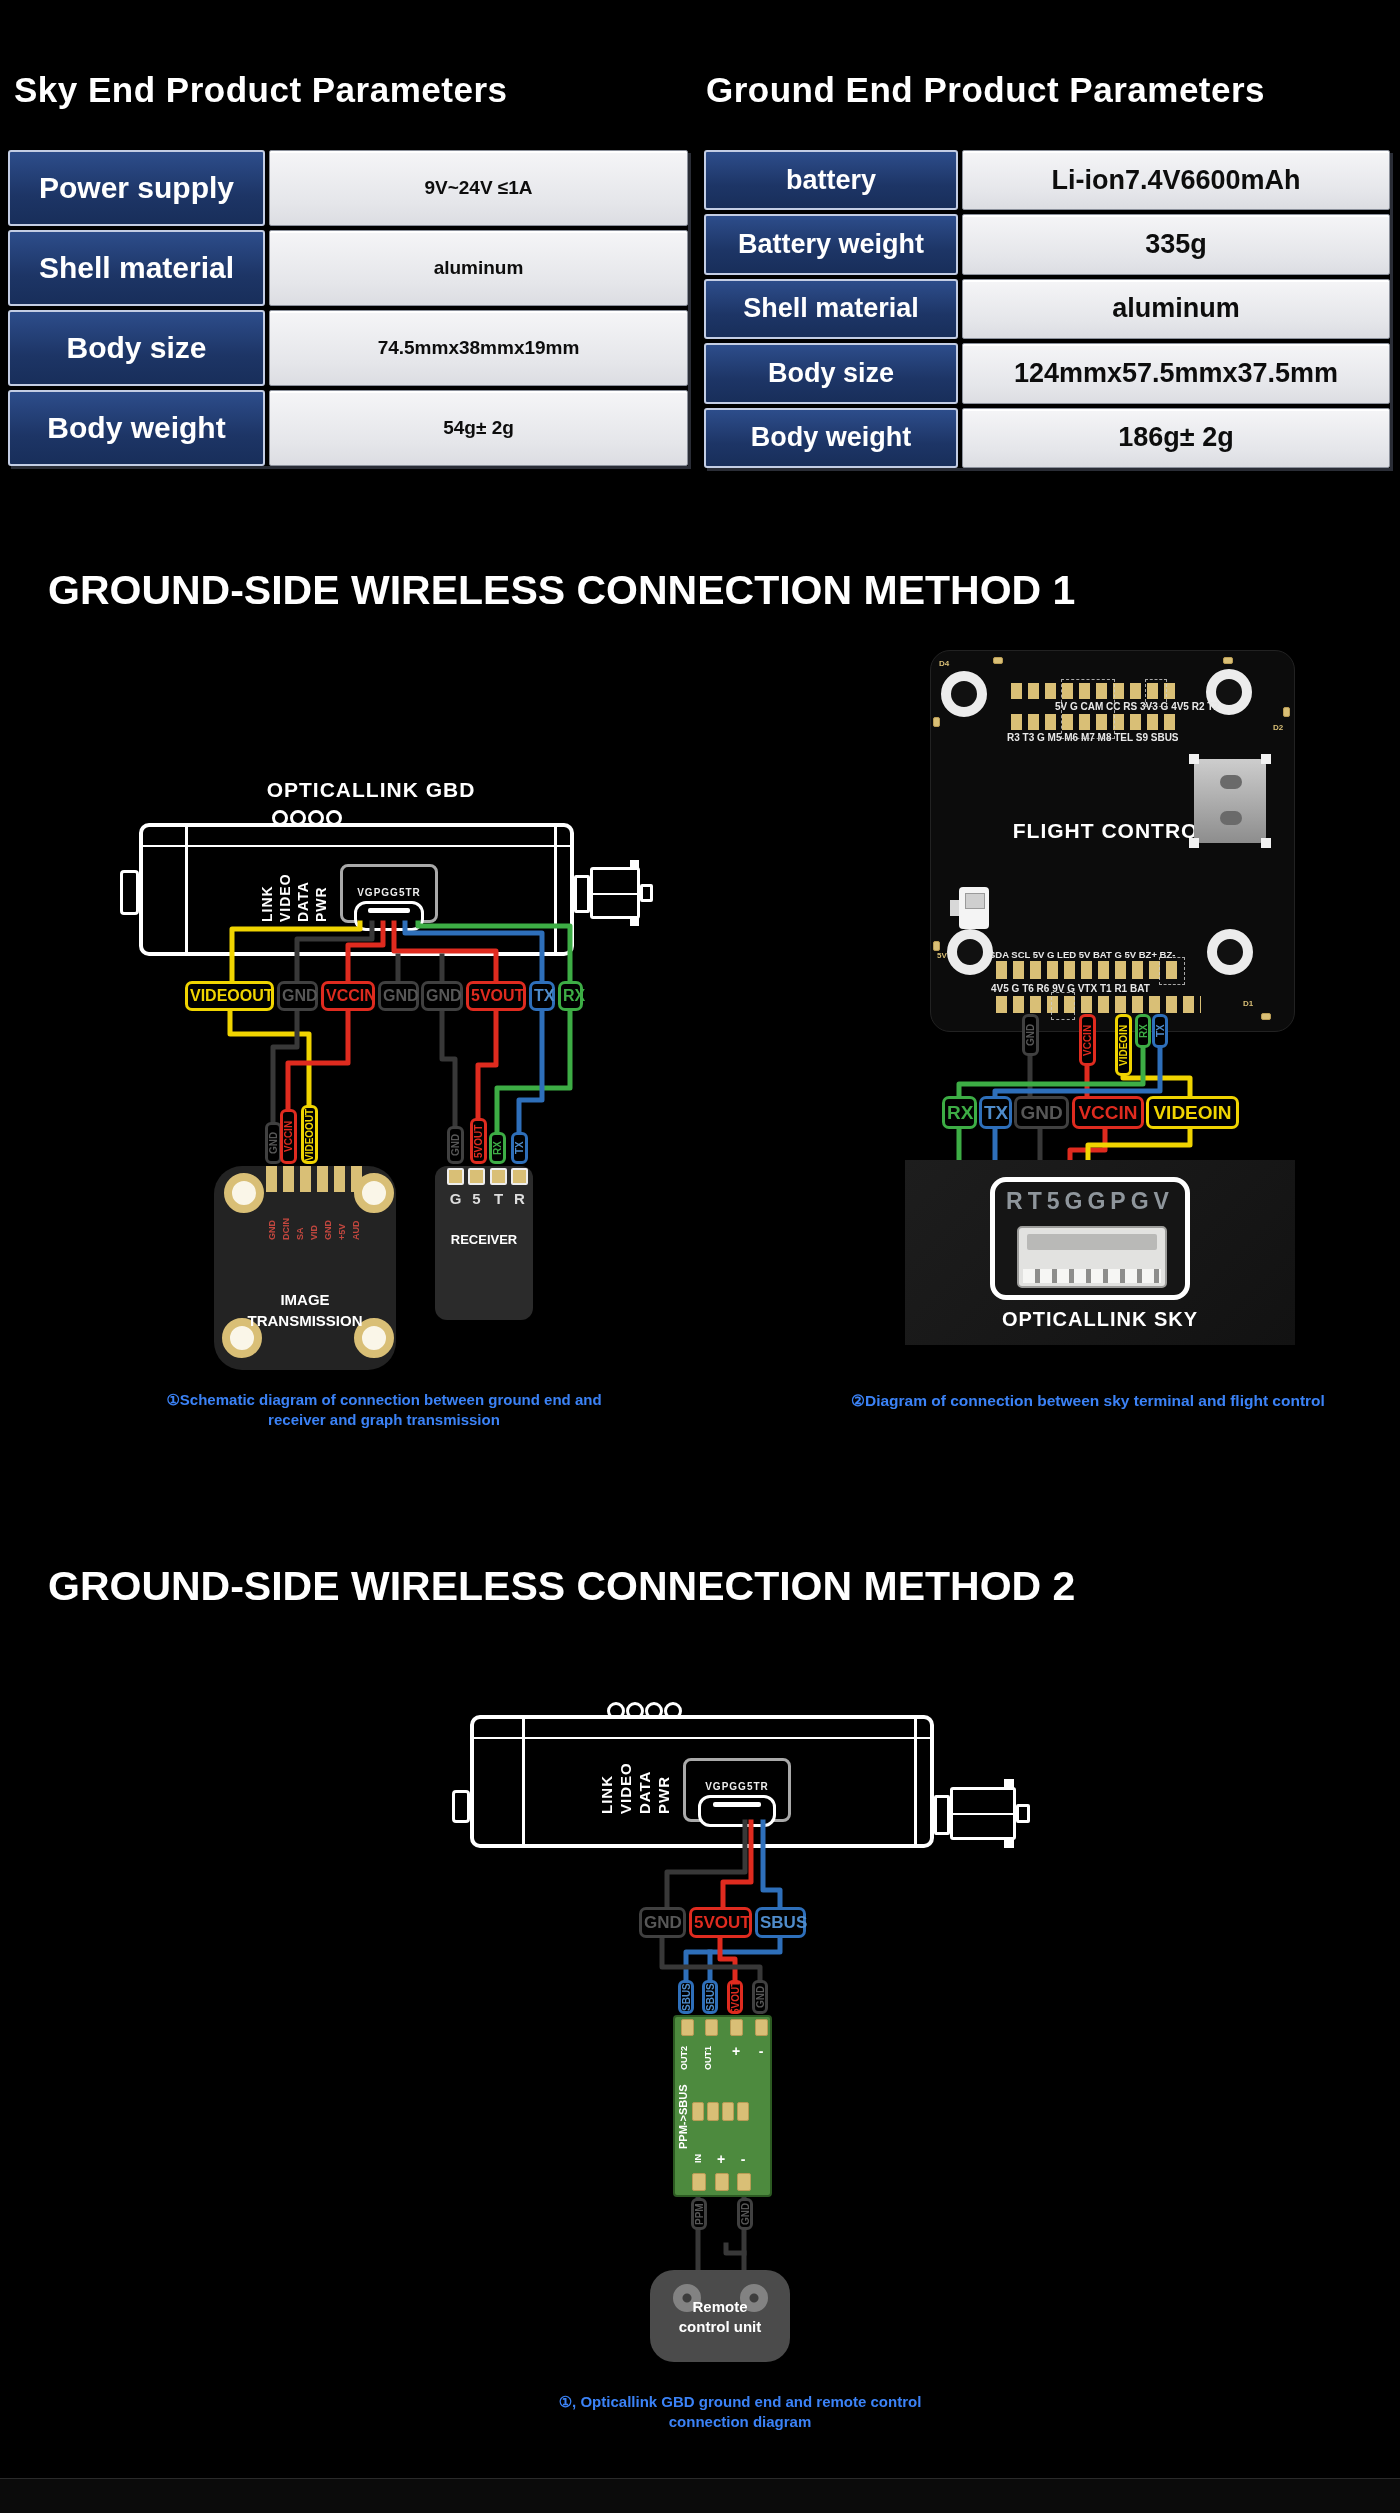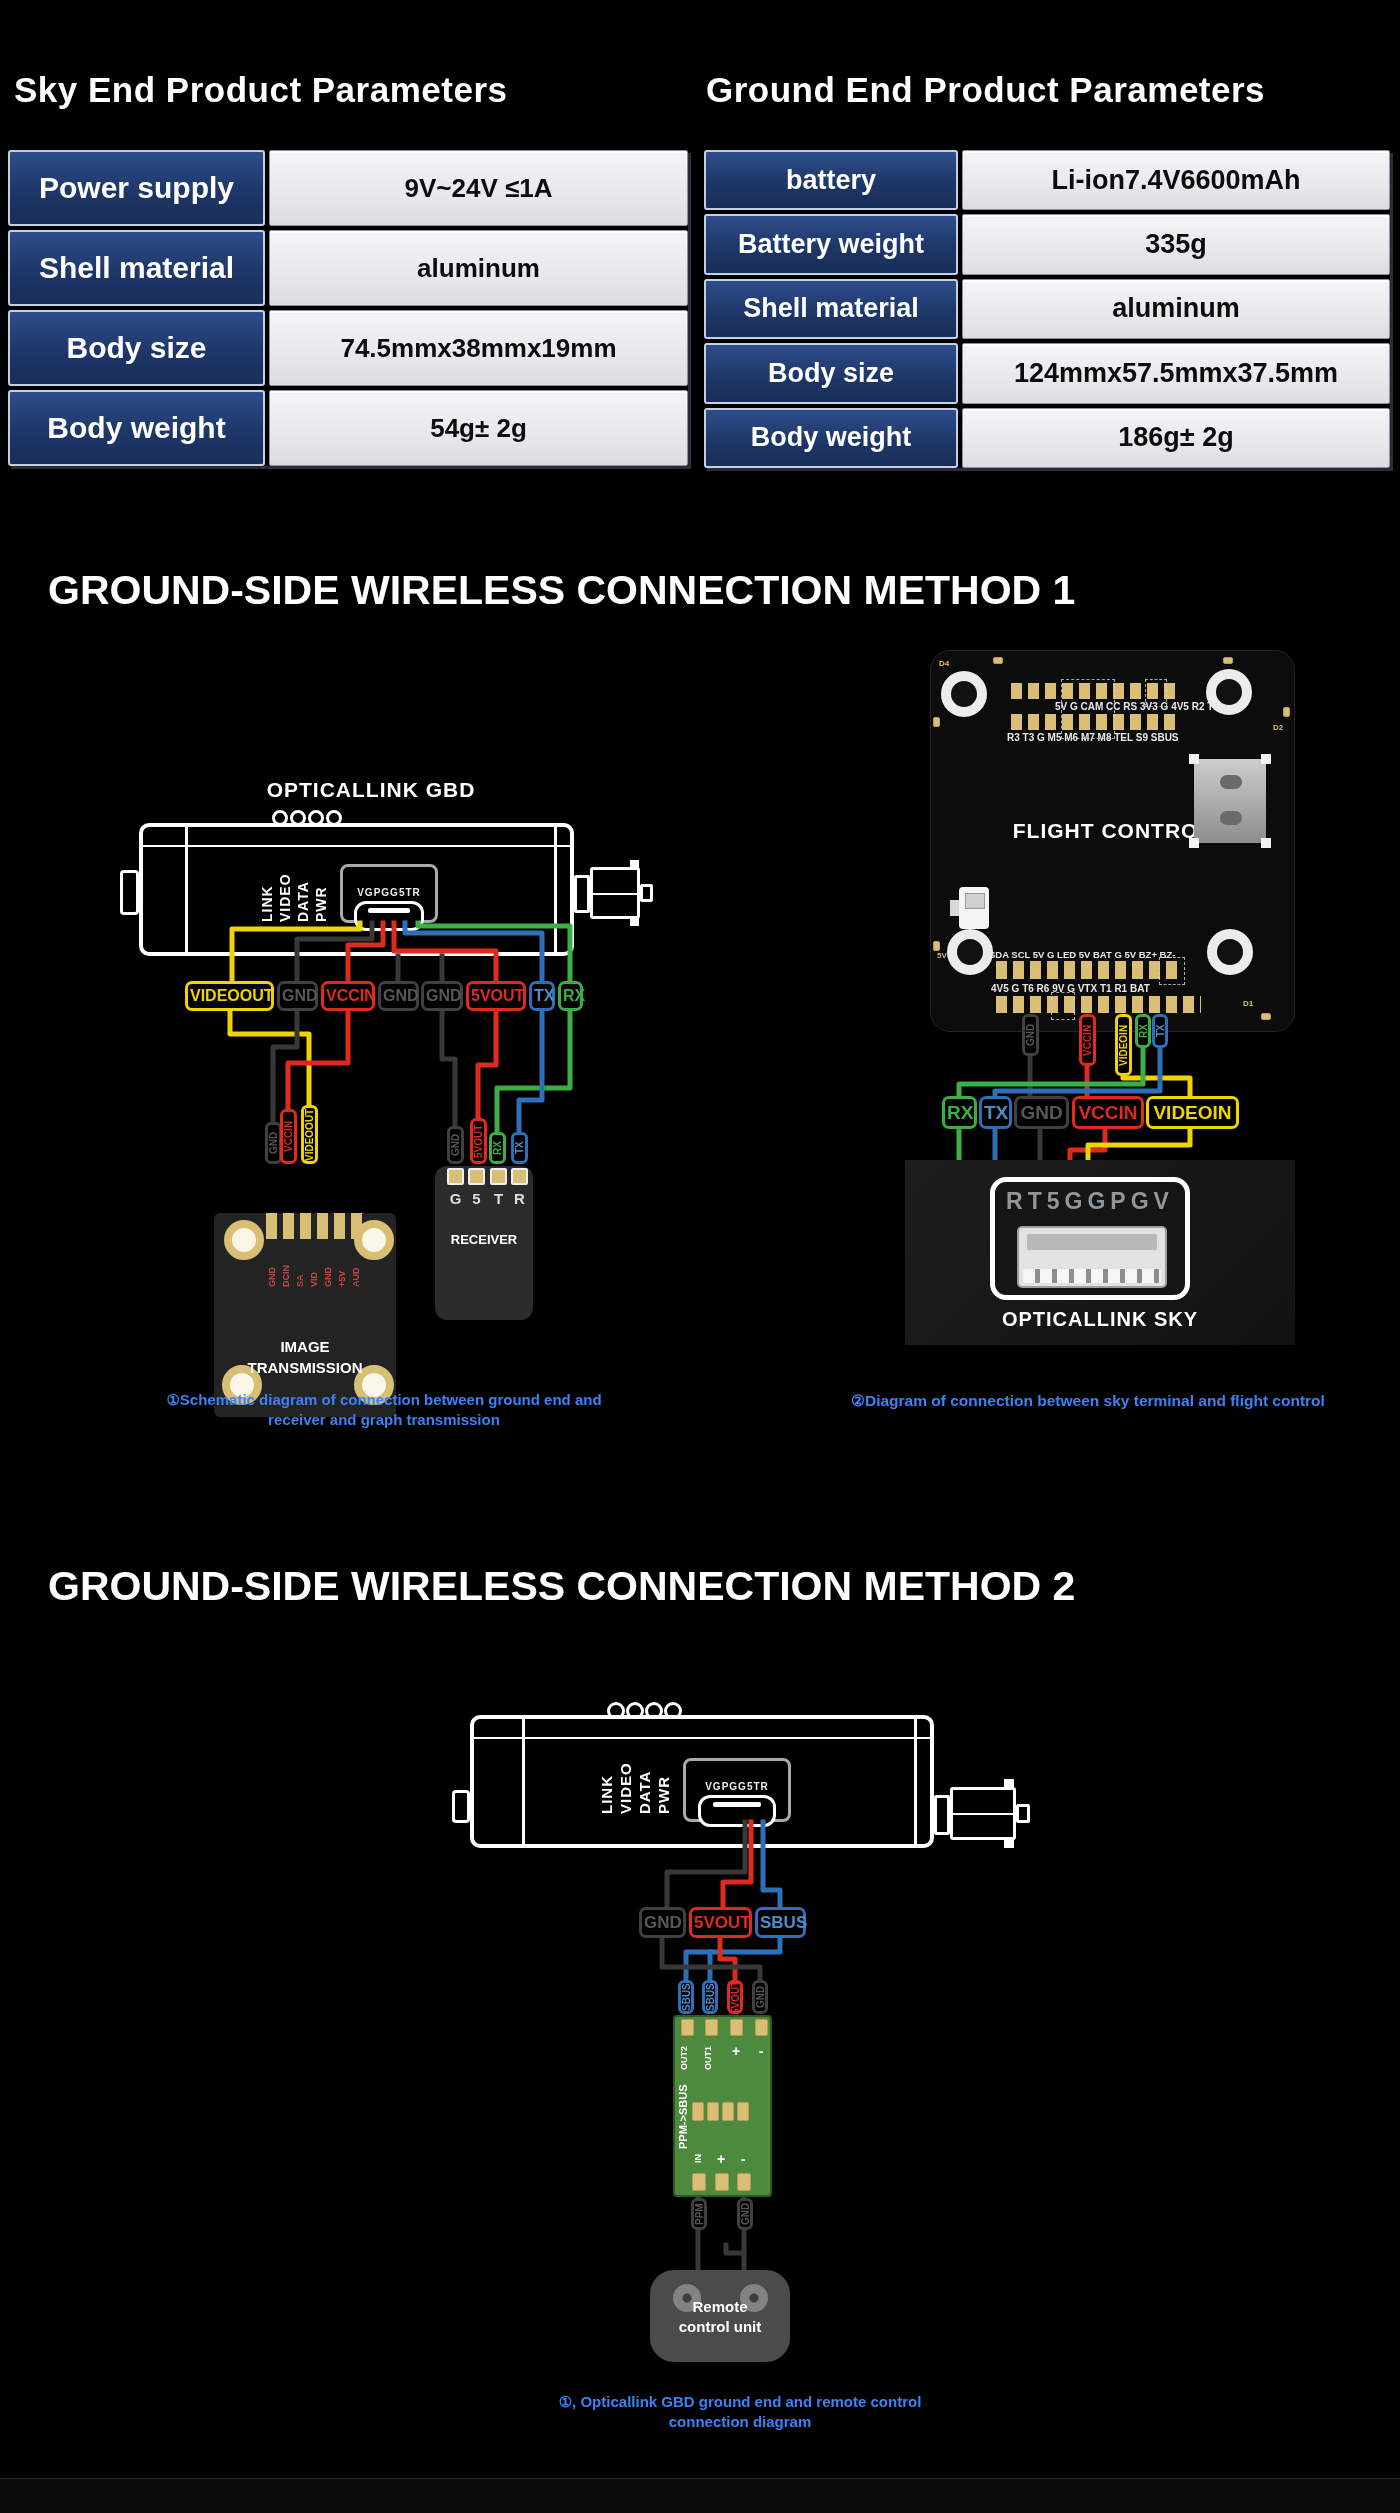--- a/index.html
+++ b/index.html
@@ -10,21 +10,21 @@
   .tbl-title{position:absolute;font-size:35px;font-weight:bold;color:#fff;letter-spacing:.5px;}
   .spec-table{position:absolute;display:grid;gap:4px;background:#000;
               box-shadow:3px 3px 0 rgba(120,130,155,.35);}
   .spec-table .hcell{background:linear-gradient(180deg,#2d4d8b 0%,#1d3566 60%,#182e5a 100%);
       border:2px solid #c3cde4;border-radius:3px;display:flex;align-items:center;justify-content:center;
       color:#fff;font-weight:bold;}
   .spec-table .vcell{background:linear-gradient(180deg,#f5f5f7 0%,#e5e6ea 70%,#dcdde2 100%);
       border:1px solid #8b909b;border-radius:2px;display:flex;align-items:center;justify-content:center;
       color:#0d0d0d;font-weight:bold;box-shadow:inset 0 2px 0 #fff;}
   #sky-table{left:8px;top:150px;width:680px;height:316px;grid-template-columns:257px 1fr;grid-auto-rows:1fr;}
-  #sky-table .hcell{font-size:30px;}#sky-table .vcell{font-size:26px;}
+  #sky-table .hcell{font-size:30px;}#sky-table .vcell{font-size:19px;}
   #ground-table{left:704px;top:150px;width:686px;height:318px;grid-template-columns:254px 1fr;grid-auto-rows:1fr;}
   #ground-table .hcell{font-size:27px;}#ground-table .vcell{font-size:27px;}
   
   .sec-title{position:absolute;left:48px;font-size:41px;font-weight:bold;color:#fff;white-space:nowrap;}
   
   .wires{position:absolute;left:0;top:0;}
   .wires polyline{fill:none;stroke-width:5;stroke-linejoin:round;stroke-linecap:square;}
   .pill{position:absolute;box-sizing:border-box;border:3px solid #888;border-radius:7px;background:#000;
         font-weight:bold;text-align:center;line-height:1;padding:4px 2px;white-space:nowrap;}
   .pill.yellow{border-color:#f0d400;color:#f0d400;}
@@ -156,21 +156,21 @@
     <div class="pill green" style="left:438px;top:211px;width:25px;font-size:16px;">RX</div>
 
     <div class="vpill gnd" style="left:145px;top:352px;width:17px;height:42px;">GND</div>
     <div class="vpill red" style="left:160px;top:339px;width:17px;height:55px;">VCCIN</div>
     <div class="vpill yellow" style="left:181px;top:335px;width:17px;height:59px;">VIDEOOUT</div>
     <div class="vpill gnd" style="left:327px;top:356px;width:17px;height:38px;">GND</div>
     <div class="vpill red" style="left:350px;top:348px;width:17px;height:46px;">5VOUT</div>
     <div class="vpill green" style="left:369px;top:362px;width:17px;height:32px;">RX</div>
     <div class="vpill blue" style="left:391px;top:362px;width:17px;height:32px;">TX</div>
 
-    <div class="abs" style="left:94px;top:396px;width:182px;height:204px;background:#232323;border-radius:6px;margin-top:47px;">
+    <div class="abs" style="left:94px;top:396px;width:182px;height:204px;background:#232323;border-radius:28px;">
       <div class="padstrip" style="left:52px;top:0;width:96px;height:26px;"></div>
       <div class="screw" style="left:10px;top:7px;width:40px;height:40px;border:8px solid #d9bf76;background:#faf6e8;"></div>
       <div class="screw" style="left:140px;top:7px;width:40px;height:40px;border:8px solid #d9bf76;background:#faf6e8;"></div>
       <div class="screw" style="left:8px;top:152px;width:40px;height:40px;border:8px solid #d9bf76;background:#faf6e8;"></div>
       <div class="screw" style="left:140px;top:152px;width:40px;height:40px;border:8px solid #d9bf76;background:#faf6e8;"></div>
       <div class="pinlabel" style="left:53px;top:32px;height:42px;">GND</div>
       <div class="pinlabel" style="left:67px;top:32px;height:42px;">DCIN</div>
       <div class="pinlabel" style="left:81px;top:32px;height:42px;">SA</div>
       <div class="pinlabel" style="left:95px;top:32px;height:42px;">VID</div>
       <div class="pinlabel" style="left:109px;top:32px;height:42px;">GND</div>

